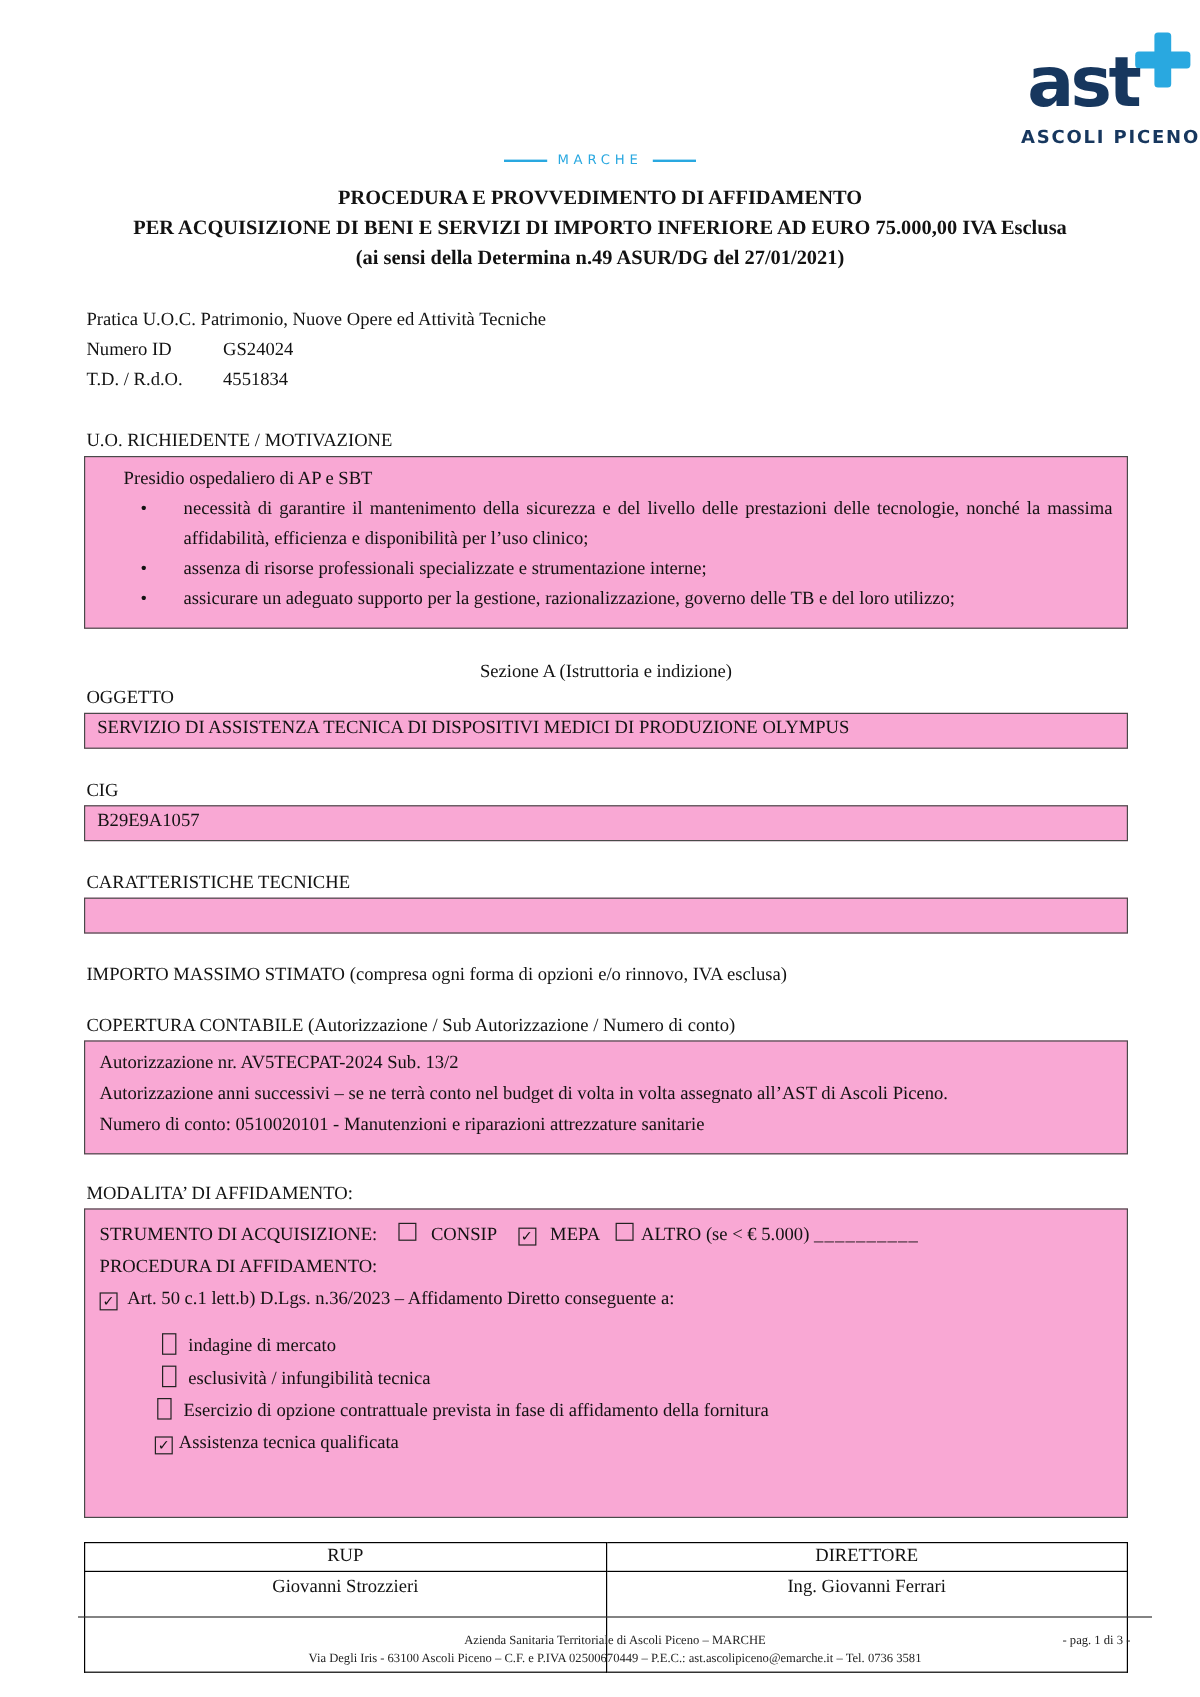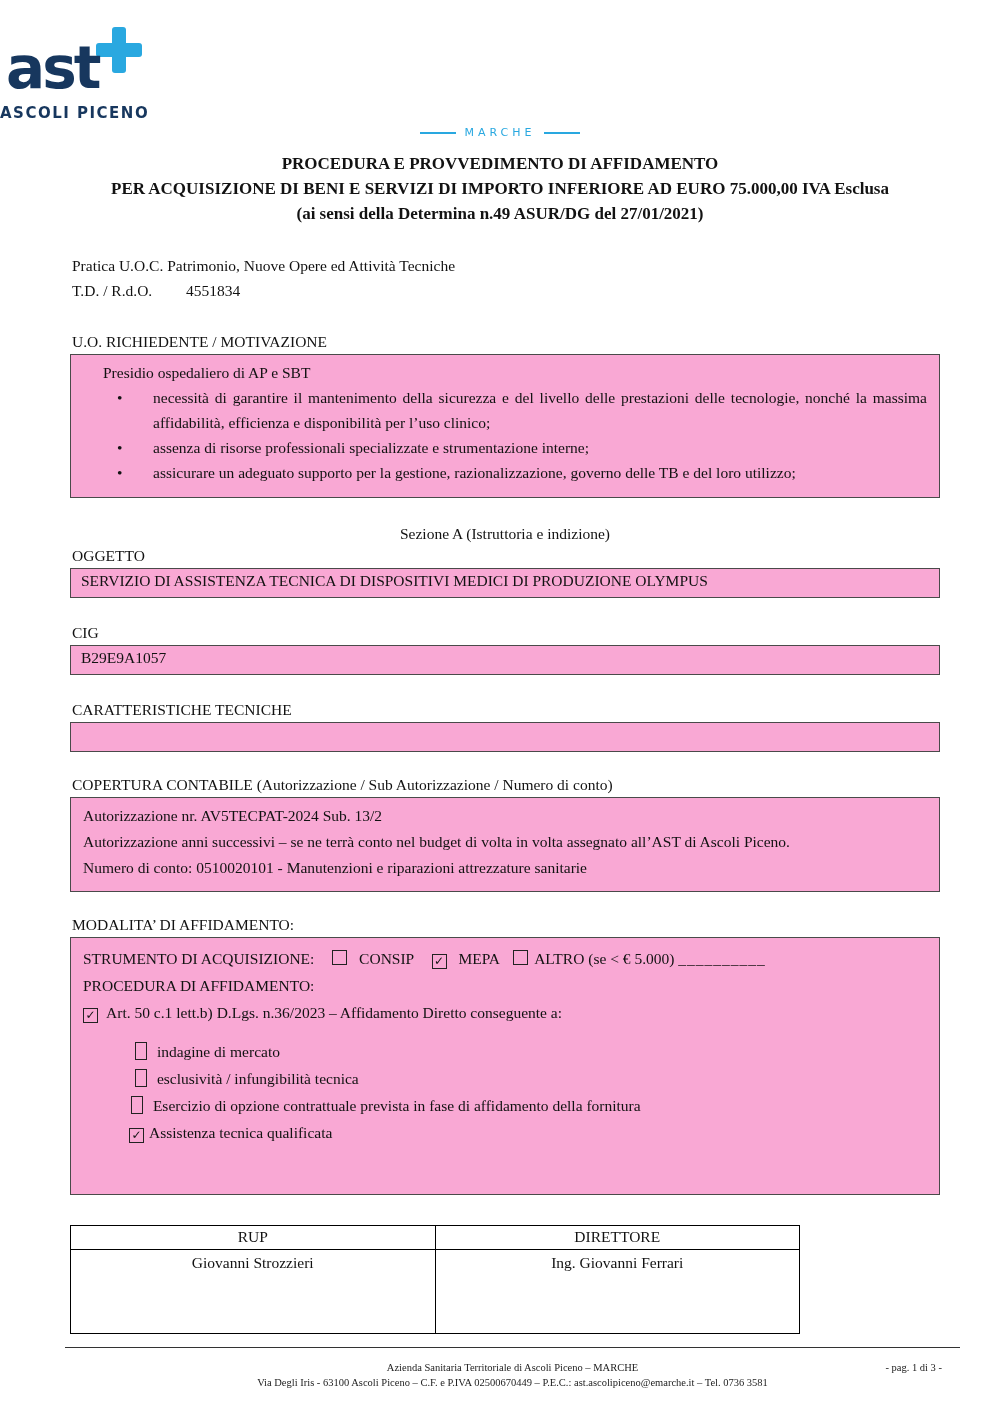--- a/index.html
+++ b/index.html
@@ -4,21 +4,21 @@
 <style>
   html,body { margin:0; padding:0; }
   body {
     width:1000px; height:1414px; position:relative; background:#ffffff;
     font-family:"Liberation Serif", serif; font-size:15.5px; color:#121212;
     overflow:hidden;
   }
   .content { margin:0 60px 0 70px; }
 
   
-  .logo-wrap { padding-top:26px; text-align:left; }
+  .logo-wrap { padding-top:26px; text-align:right; }
   .logo-sub { font-family:"DejaVu Sans", sans-serif; font-weight:bold;
     font-size:15px; letter-spacing:1.5px; color:#17375e; margin-top:2px; }
   .logo-region { display:flex; align-items:center; justify-content:center; gap:8px;
     margin-top:4px; }
   .logo-region .rule { width:36px; height:2px; background:#29a8e0; }
   .logo-region .txt { font-family:"DejaVu Sans", sans-serif; font-size:11px;
     letter-spacing:4px; color:#29a8e0; }
 
   
   .title-block { margin-top:12px; text-align:center; font-size:17px; line-height:25px;font-weight:bold; }
@@ -48,21 +48,21 @@
   .mod-box { padding:7px 12px 36px; line-height:27px; }
   .strumento-line .opt { margin-left:14px; }
   .strumento-line .opt .cb { margin-right:8px; }
   .blank { letter-spacing:1px; }
   .sub-list { margin:12px; padding:0; list-style:none; }
   .sub-list li { margin-left:40px; }
   .sub-list li .cb { margin-right:6px; }
   .sub-list li.tight .cb { margin-right:2px; }
 
   
-  .sig-table { margin-top:30px; border-collapse:collapse; width:730px; }
+  .sig-table { margin-top:20px; border-collapse:collapse; width:870px; }
   .sig-table th, .sig-table td { border:1.5px solid #000; text-align:center;
     font-weight:normal; font-size:15.5px; }
   .sig-table th { padding:2px 0 3px; }
   .sig-table td { height:78px; vertical-align:top; padding-top:4px; }
 
   
   .footer { position:absolute; left:65px; right:40px; bottom:24px;
     border-top:1px solid #333; padding-top:12px;
     font-size:10.5px; color:#222; }
   .footer-center { text-align:center; line-height:15px; margin:0 40px; }
@@ -87,20 +87,24 @@
 
 <div class="title-block">
   <div>PROCEDURA E PROVVEDIMENTO DI AFFIDAMENTO</div>
   <div>PER ACQUISIZIONE DI BENI E SERVIZI DI IMPORTO INFERIORE AD EURO 75.000,00 IVA Esclusa</div>
   <div>(ai sensi della Determina n.49 ASUR/DG del 27/01/2021)</div>
 </div>
 
 <div class="file-info">
   <div>Pratica U.O.C. Patrimonio, Nuove Opere ed Attività Tecniche</div>
   <div>
+    <span class="lbl">Numero ID</span>
+    <span>GS24024</span>
+  </div>
+  <div>
     <span class="lbl">T.D. / R.d.O.</span>
     <span>4551834</span>
   </div>
 </div>
 
 <div class="content">
 
   <div class="sec-label" style="margin-top:30px;">U.O. RICHIEDENTE / MOTIVAZIONE</div>
   <div class="box uo-box">
     <div class="uo-intro">Presidio ospedaliero di AP e SBT</div>
@@ -115,20 +119,21 @@
 
   <div class="sec-label after-center" style="margin-top:4px;">OGGETTO</div>
   <div class="box box-value">SERVIZIO DI ASSISTENZA TECNICA DI DISPOSITIVI MEDICI DI PRODUZIONE OLYMPUS</div>
 
   <div class="sec-label">CIG</div>
   <div class="box box-value">B29E9A1057</div>
 
   <div class="sec-label">CARATTERISTICHE TECNICHE</div>
   <div class="box box-value"></div>
 
+  <div class="sec-label">IMPORTO MASSIMO STIMATO (compresa ogni forma di opzioni e/o rinnovo, IVA esclusa)</div>
 
   <div class="sec-label" style="margin-top:24px;">COPERTURA CONTABILE (Autorizzazione / Sub Autorizzazione / Numero di conto)</div>
   <div class="box box-multi">
     <div>Autorizzazione nr. AV5TECPAT-2024 Sub. 13/2</div>
     <div>Autorizzazione anni successivi – se ne terrà conto nel budget di volta in volta assegnato all’AST di Ascoli Piceno.</div>
     <div>Numero di conto: 0510020101 - Manutenzioni e riparazioni attrezzature sanitarie</div>
   </div>
 
   <div class="sec-label" style="margin-top:24px;">MODALITA’ DI AFFIDAMENTO:</div>
   <div class="box mod-box">

